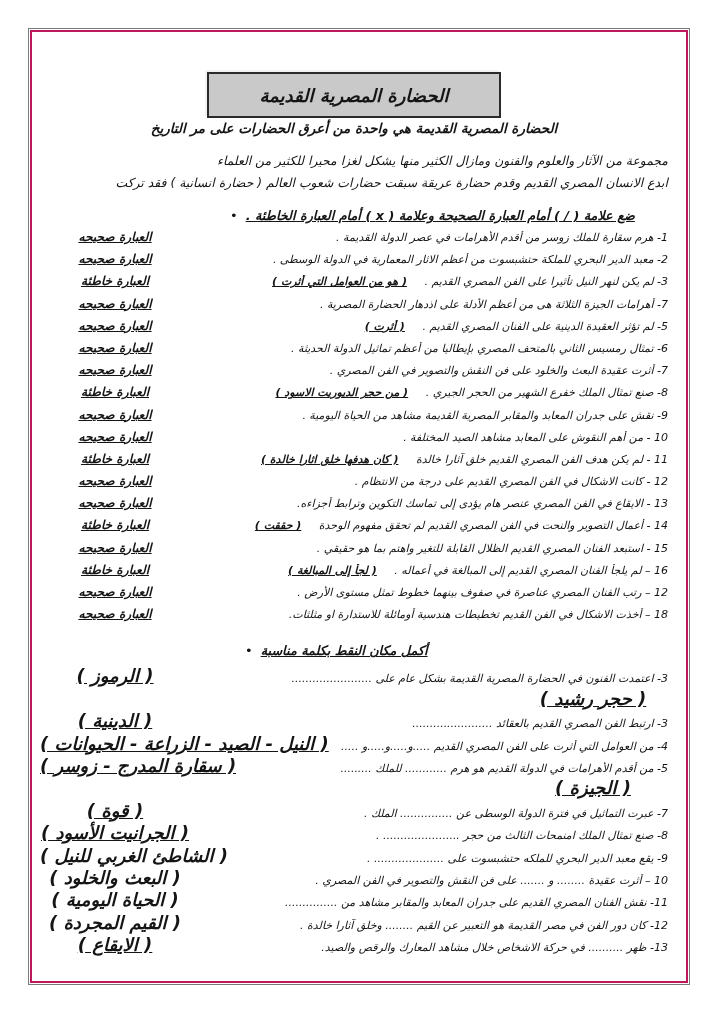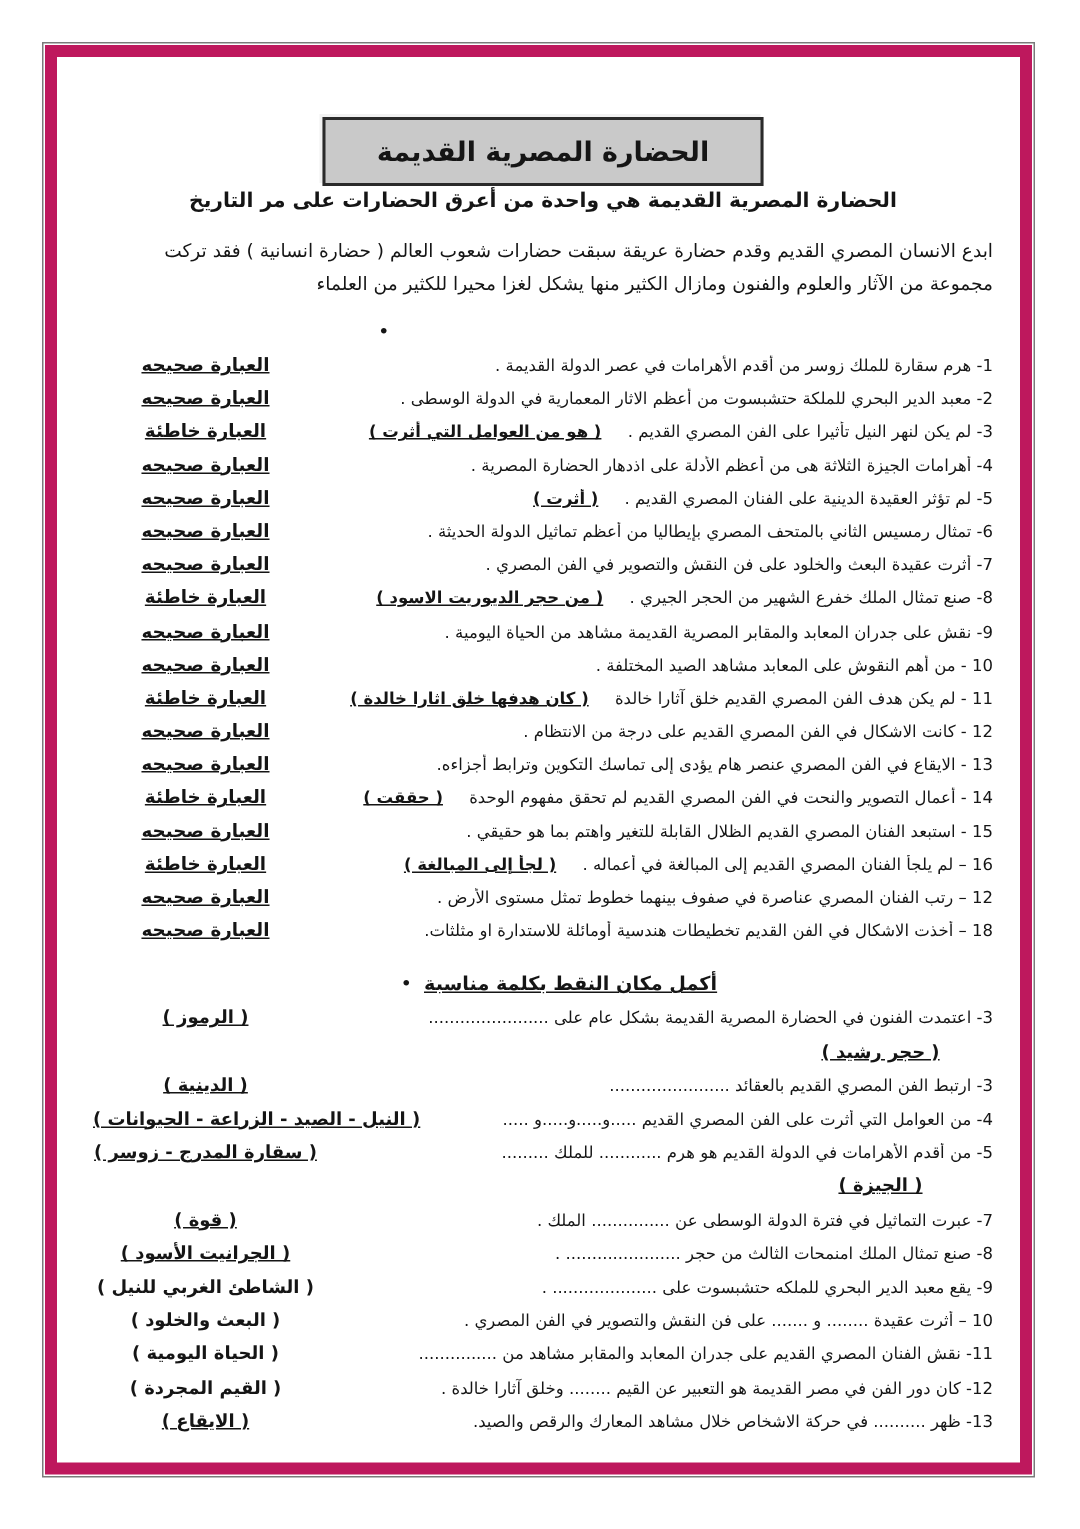--- a/index.html
+++ b/index.html
@@ -5,63 +5,64 @@
   html,body{margin:0;padding:0;}
   body{
     width:720px;height:1019px;background:#ffffff;position:relative;
     font-family:"DejaVu Sans","DejaVu Serif",sans-serif;color:#151515;
   }
   .frame{
     position:absolute;left:28px;top:28px;width:662px;height:957px;
     border:1px solid #7a7a7a;box-sizing:border-box;background:#fff;
   }
   .frame-inner{
-    position:absolute;inset:1px;border:8px solid #be185d;box-sizing:border-box;
-    padding:12px 18px 8px 24px;direction:rtl;overflow:hidden;
+    position:absolute;inset:1px;border:2px solid #be185d;box-sizing:border-box;
+    padding:12px 18px 8px 8px;direction:rtl;overflow:hidden;font-style:italic;
   }
   .title-box{
     margin:28px auto 0;width:290px;height:42px;background:#c9c9c9;
     border:2px solid #2a2a2a;display:flex;align-items:center;justify-content:center;
     font-weight:bold;font-size:18px;box-shadow:-2px -2px 0 #f2f2f2;
   }
   .subtitle{margin-top:2px;text-align:center;font-weight:bold;font-size:13.5px;}
   .intro{margin-top:14px;font-size:12.4px;line-height:22px;text-align:right;}
   .sec-head{display:flex;direction:ltr;align-items:center;line-height:20px;margin-top:12px;}
   .sec-head .bullet{font-size:13px;margin-right:8px;}
   .sec-head-text{direction:rtl;font-weight:bold;font-size:12.8px;text-decoration:underline;}
   .mL1{margin-left:190px;}
   .mL2{margin-left:205px;}
   .qa-list{margin-top:4px;}
   .row{display:flex;align-items:baseline;height:22.2px;}
   .q{flex:1 1 auto;min-width:0;white-space:nowrap;overflow:hidden;font-size:11px;}
   .corr{font-weight:bold;text-decoration:underline;margin-inline-start:14px;}
   .ans{flex:0 0 150px;text-align:center;font-weight:bold;font-size:12.2px;text-decoration:underline;}
   .row2{display:flex;align-items:baseline;height:22.4px;}
-  .ans2{flex:0 0 auto;min-width:150px;text-align:center;font-weight:bold;font-size:12px;}
+  .ans2{flex:0 0 auto;min-width:150px;text-align:center;font-weight:bold;font-size:18px;}
   .ans2.u{text-decoration:underline;}
 </style>
 </head>
 <body>
 
 <div class="frame">
   <div class="frame-inner">
 
     <div class="title-box">
       <span>الحضارة المصرية القديمة</span>
     </div>
 
     <div class="subtitle">الحضارة المصرية القديمة هي واحدة من أعرق الحضارات على مر التاريخ</div>
 
     <div class="intro">
+      <div>مجموعة من الآثار والعلوم والفنون ومازال الكثير منها يشكل لغزا محيرا للكثير من العلماء</div>
       <div>ابدع الانسان المصري القديم وقدم حضارة عريقة سبقت حضارات شعوب العالم ( حضارة انسانية ) فقد تركت</div>
-      <div>مجموعة من الآثار والعلوم والفنون ومازال الكثير منها يشكل لغزا محيرا للكثير من العلماء</div>
     </div>
 
     <div class="sec-head">
       <span class="bullet mL1">•</span>
+      <span class="sec-head-text">ضع علامة ( / ) أمام العبارة الصحيحة وعلامة ( x ) أمام العبارة الخاطئة .</span>
     </div>
 
     <div class="qa-list">
 
         <div class="row">
           <span class="q">
             <span>1- هرم سقارة للملك زوسر من أقدم الأهرامات في عصر الدولة القديمة .</span>
             
           </span>
           <span class="ans">العبارة صحيحه</span>
@@ -78,21 +79,21 @@
         <div class="row">
           <span class="q">
             <span>3- لم يكن لنهر النيل تأثيرا على الفن المصري القديم .</span>
             <span class="corr">( هو من العوامل التي أثرت )</span>
           </span>
           <span class="ans">العبارة خاطئة</span>
         </div>
 
         <div class="row">
           <span class="q">
-            <span>4- أهرامات الجيزة الثلاثة هى من أعظم الأدلة على اذدهار الحضارة المصرية .</span>
+            <span>7- أهرامات الجيزة الثلاثة هى من أعظم الأدلة على اذدهار الحضارة المصرية .</span>
             
           </span>
           <span class="ans">العبارة صحيحه</span>
         </div>
 
         <div class="row">
           <span class="q">
             <span>5- لم تؤثر العقيدة الدينية على الفنان المصري القديم .</span>
             <span class="corr">( أثرت )</span>
           </span>

